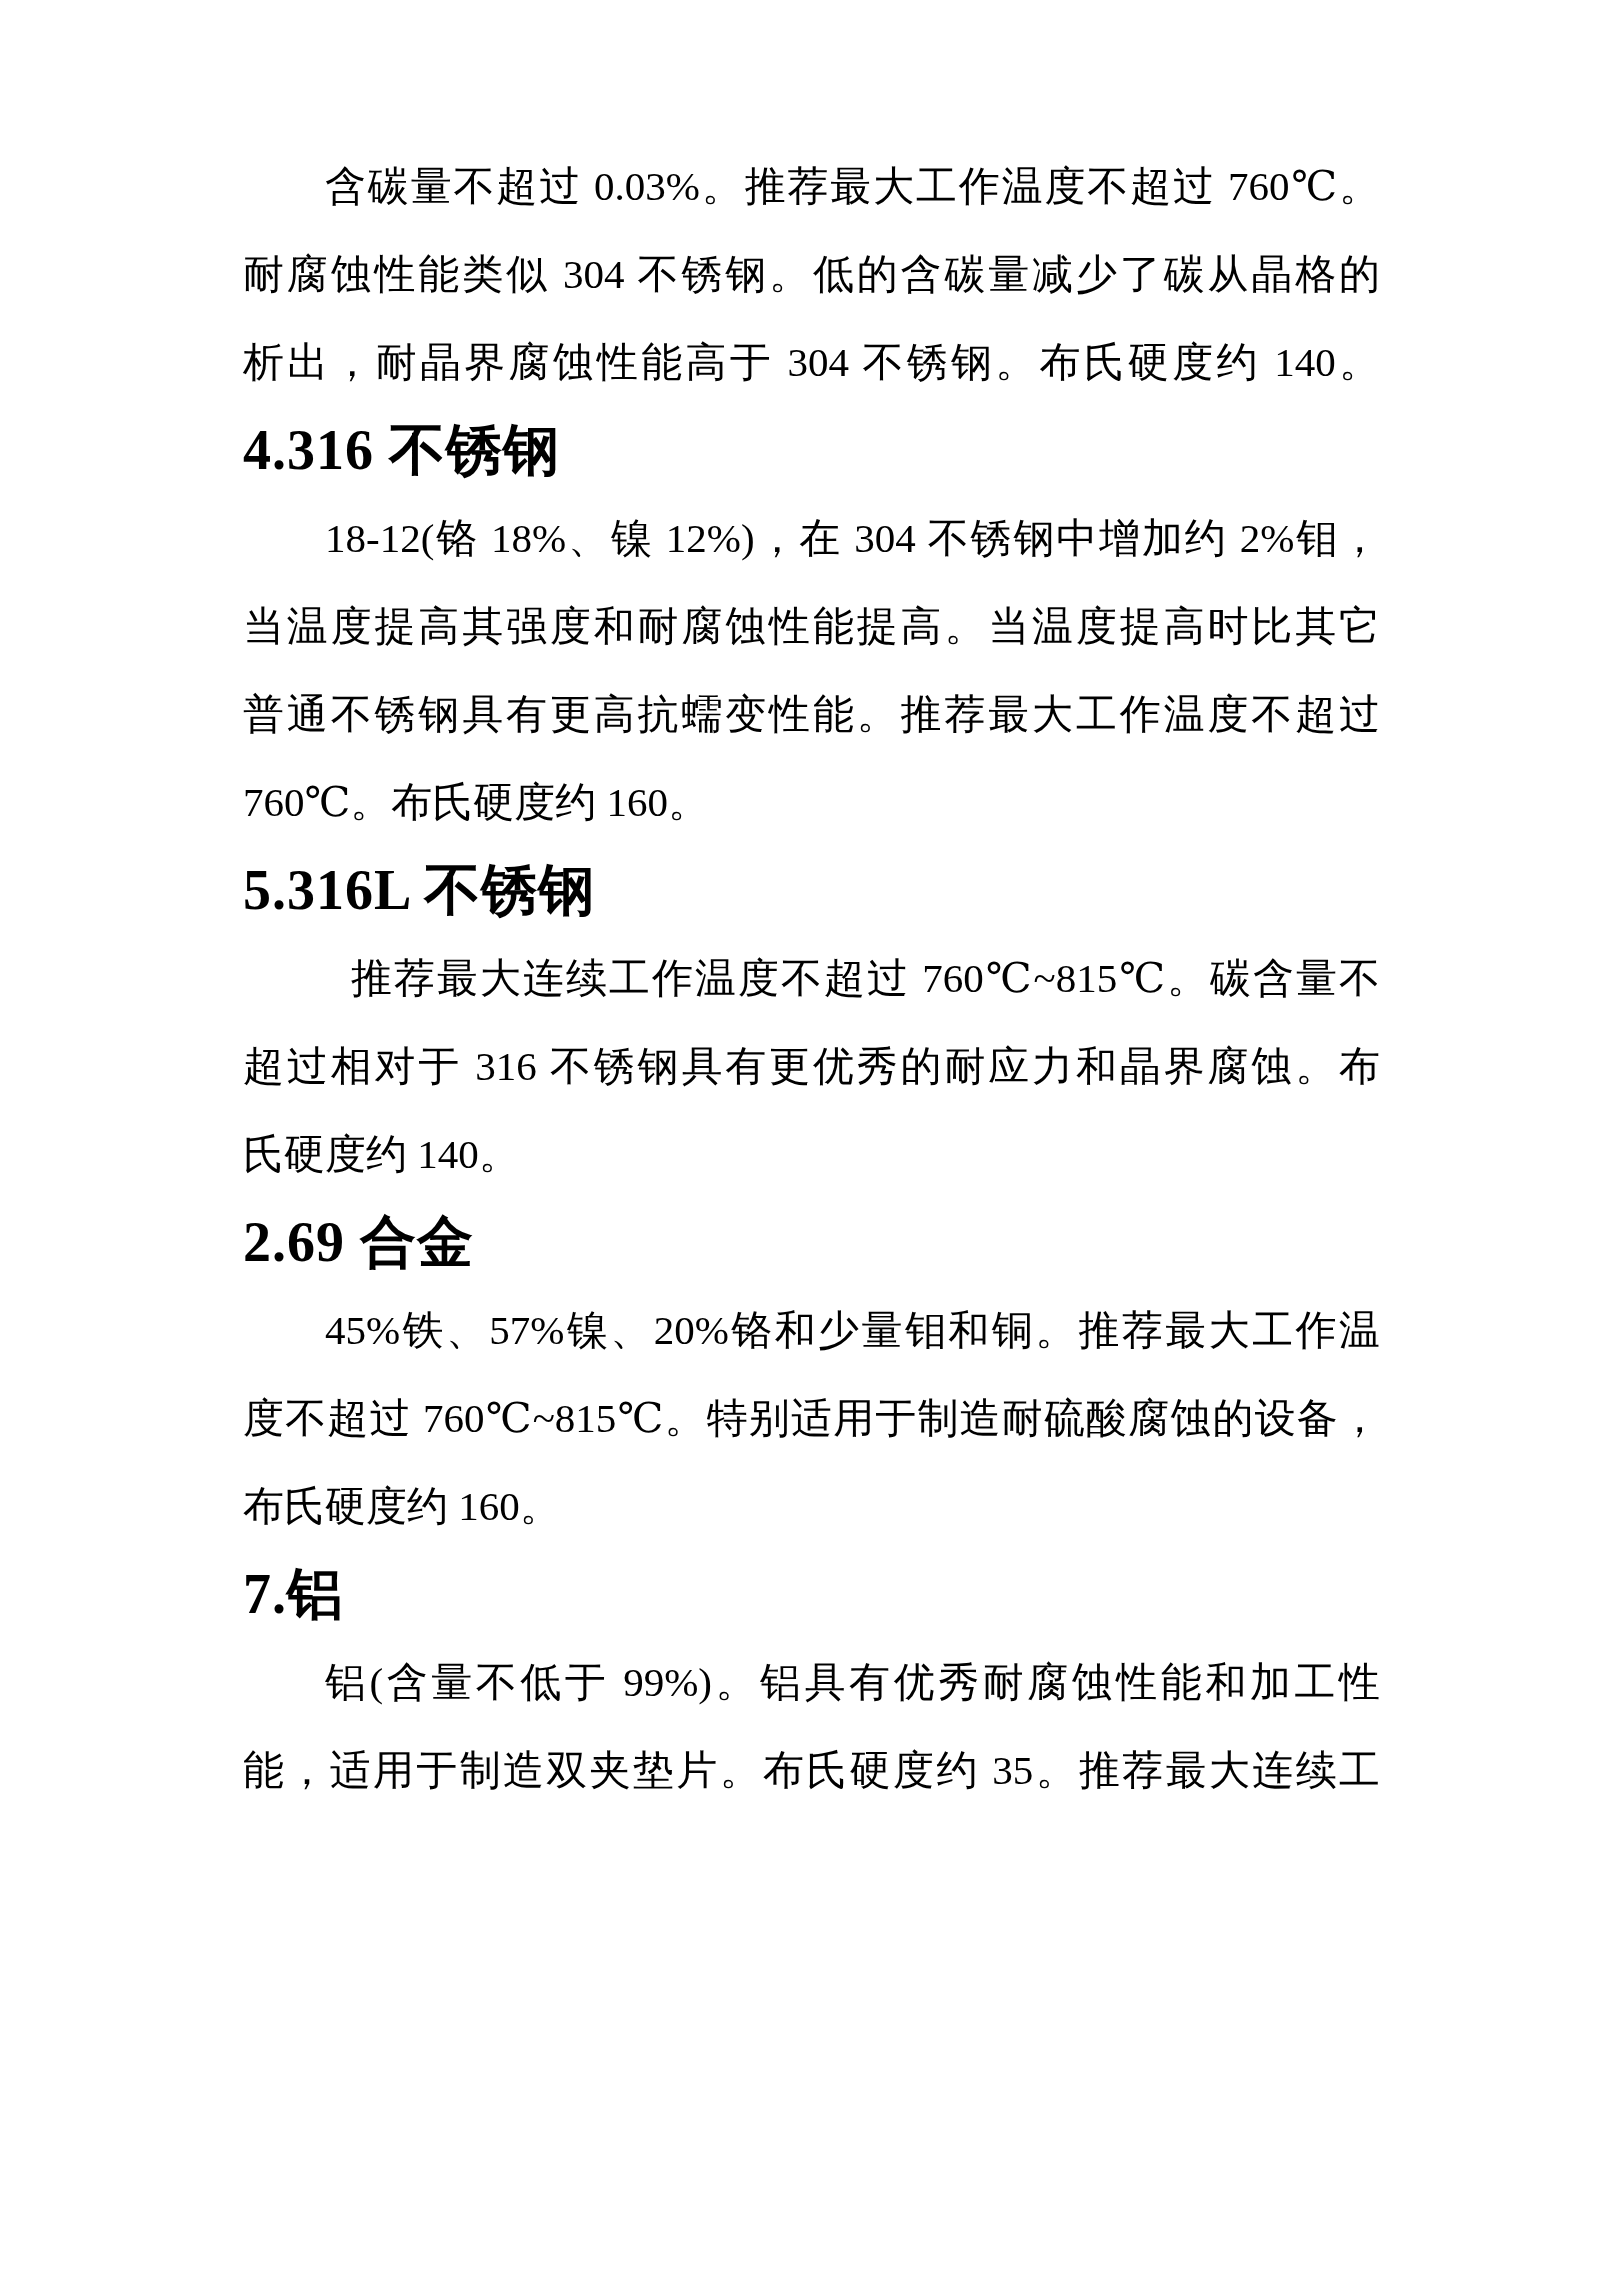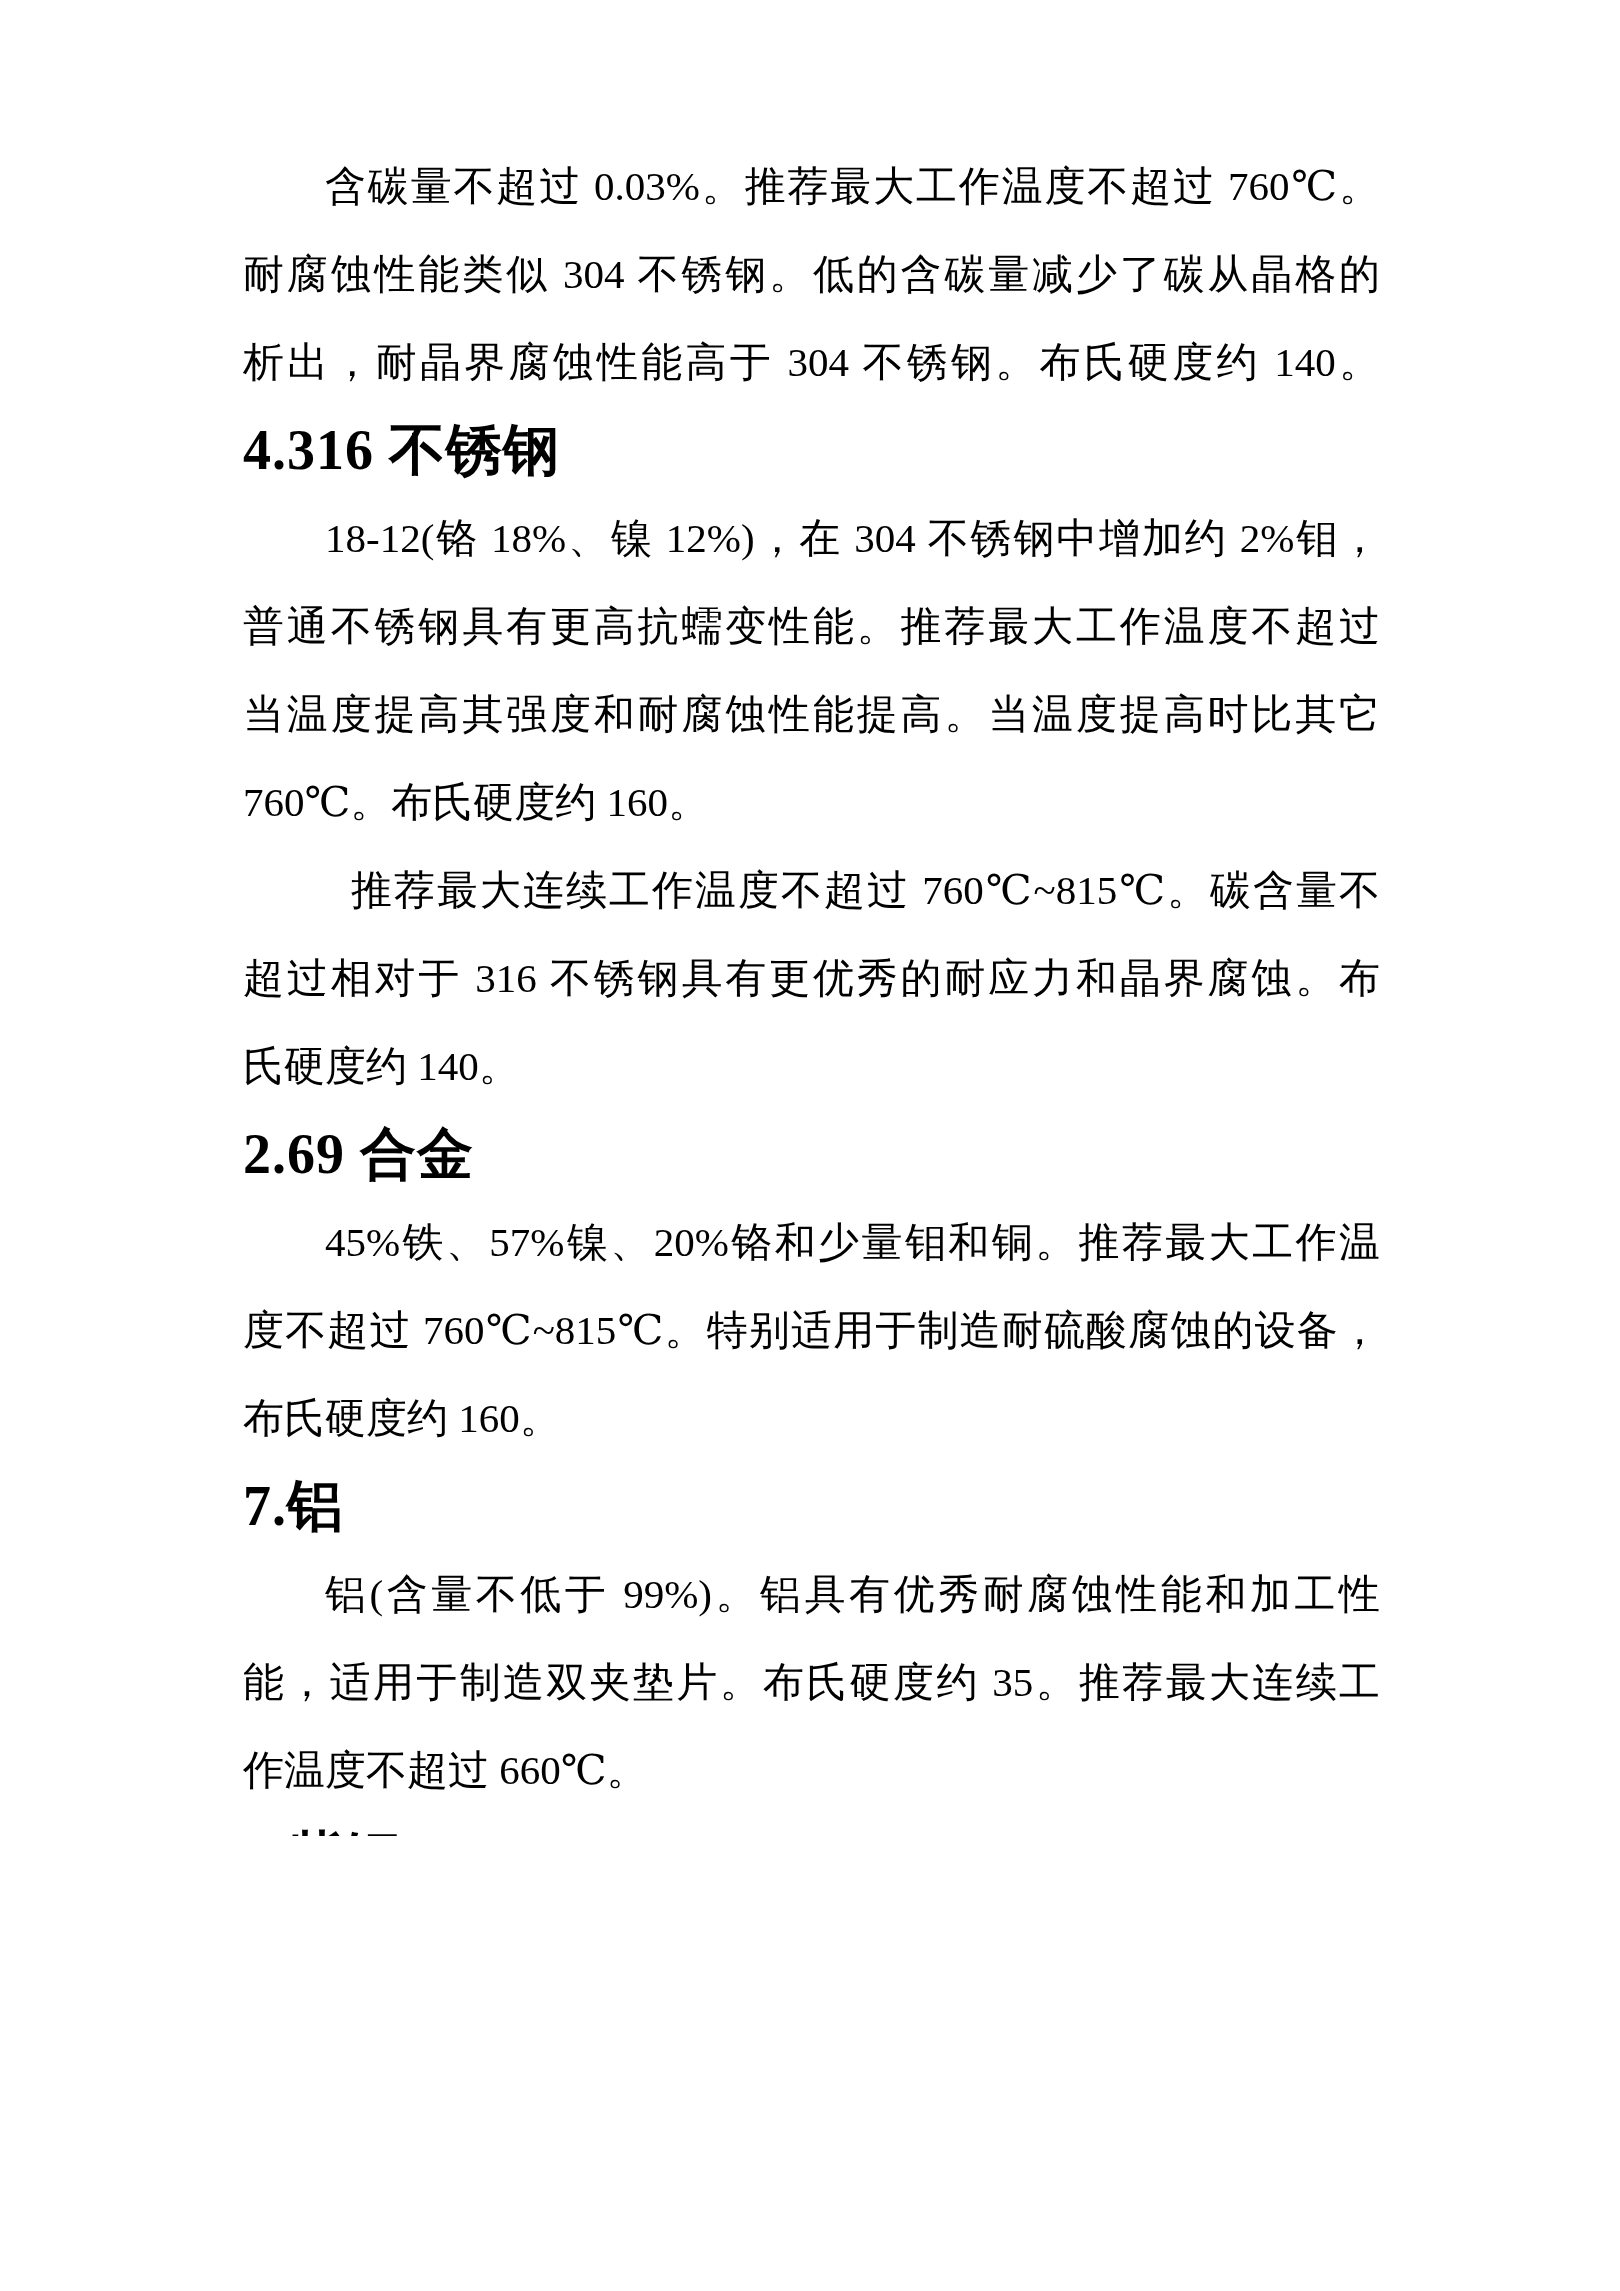--- a/index.html
+++ b/index.html
@@ -47,23 +47,24 @@
 </head>
 <body>
 
 <div class="page">
   <div class="content" id="doc-content">
       <div class="line body stretch" style="padding-left: 82px;">含碳量不超过 0.03%。推荐最大工作温度不超过 760℃。</div>
       <div class="line body stretch">耐腐蚀性能类似 304 不锈钢。低的含碳量减少了碳从晶格的</div>
       <div class="line body stretch">析出，耐晶界腐蚀性能高于 304 不锈钢。布氏硬度约 140。</div>
       <div class="line heading">4.316 不锈钢</div>
       <div class="line body stretch" style="padding-left: 82px;">18-12(铬 18%、镍 12%)，在 304 不锈钢中增加约 2%钼，</div>
+      <div class="line body stretch">当温度提高其强度和耐腐蚀性能提高。当温度提高时比其它</div>
       <div class="line body stretch">普通不锈钢具有更高抗蠕变性能。推荐最大工作温度不超过</div>
-      <div class="line body stretch">当温度提高其强度和耐腐蚀性能提高。当温度提高时比其它</div>
       <div class="line body">760℃。布氏硬度约 160。</div>
+      <div class="line heading">5.316L 不锈钢</div>
       <div class="line body stretch" style="padding-left: 108px;">推荐最大连续工作温度不超过 760℃~815℃。碳含量不</div>
       <div class="line body stretch">超过相对于 316 不锈钢具有更优秀的耐应力和晶界腐蚀。布</div>
       <div class="line body">氏硬度约 140。</div>
       <div class="line heading">2.69 合金</div>
       <div class="line body stretch" style="padding-left: 82px;">45%铁、57%镍、20%铬和少量钼和铜。推荐最大工作温</div>
       <div class="line body stretch">度不超过 760℃~815℃。特别适用于制造耐硫酸腐蚀的设备，</div>
       <div class="line body">布氏硬度约 160。</div>
       <div class="line heading">7.铝</div>
       <div class="line body stretch" style="padding-left: 82px;">铝(含量不低于 99%)。铝具有优秀耐腐蚀性能和加工性</div>
       <div class="line body stretch">能，适用于制造双夹垫片。布氏硬度约 35。推荐最大连续工</div>

